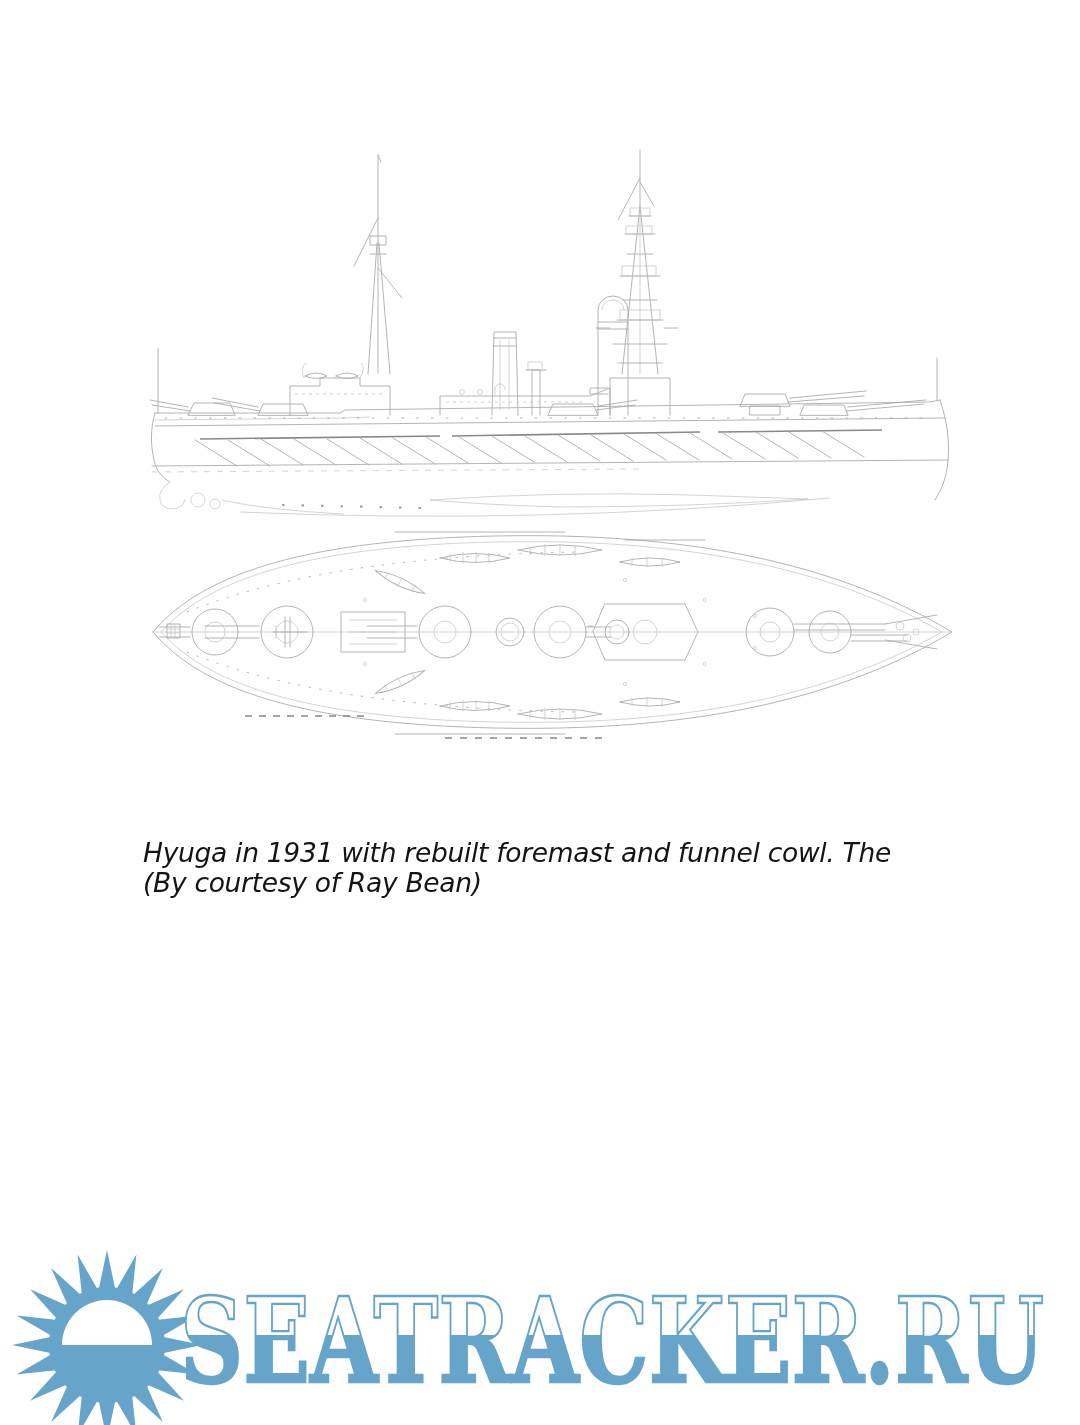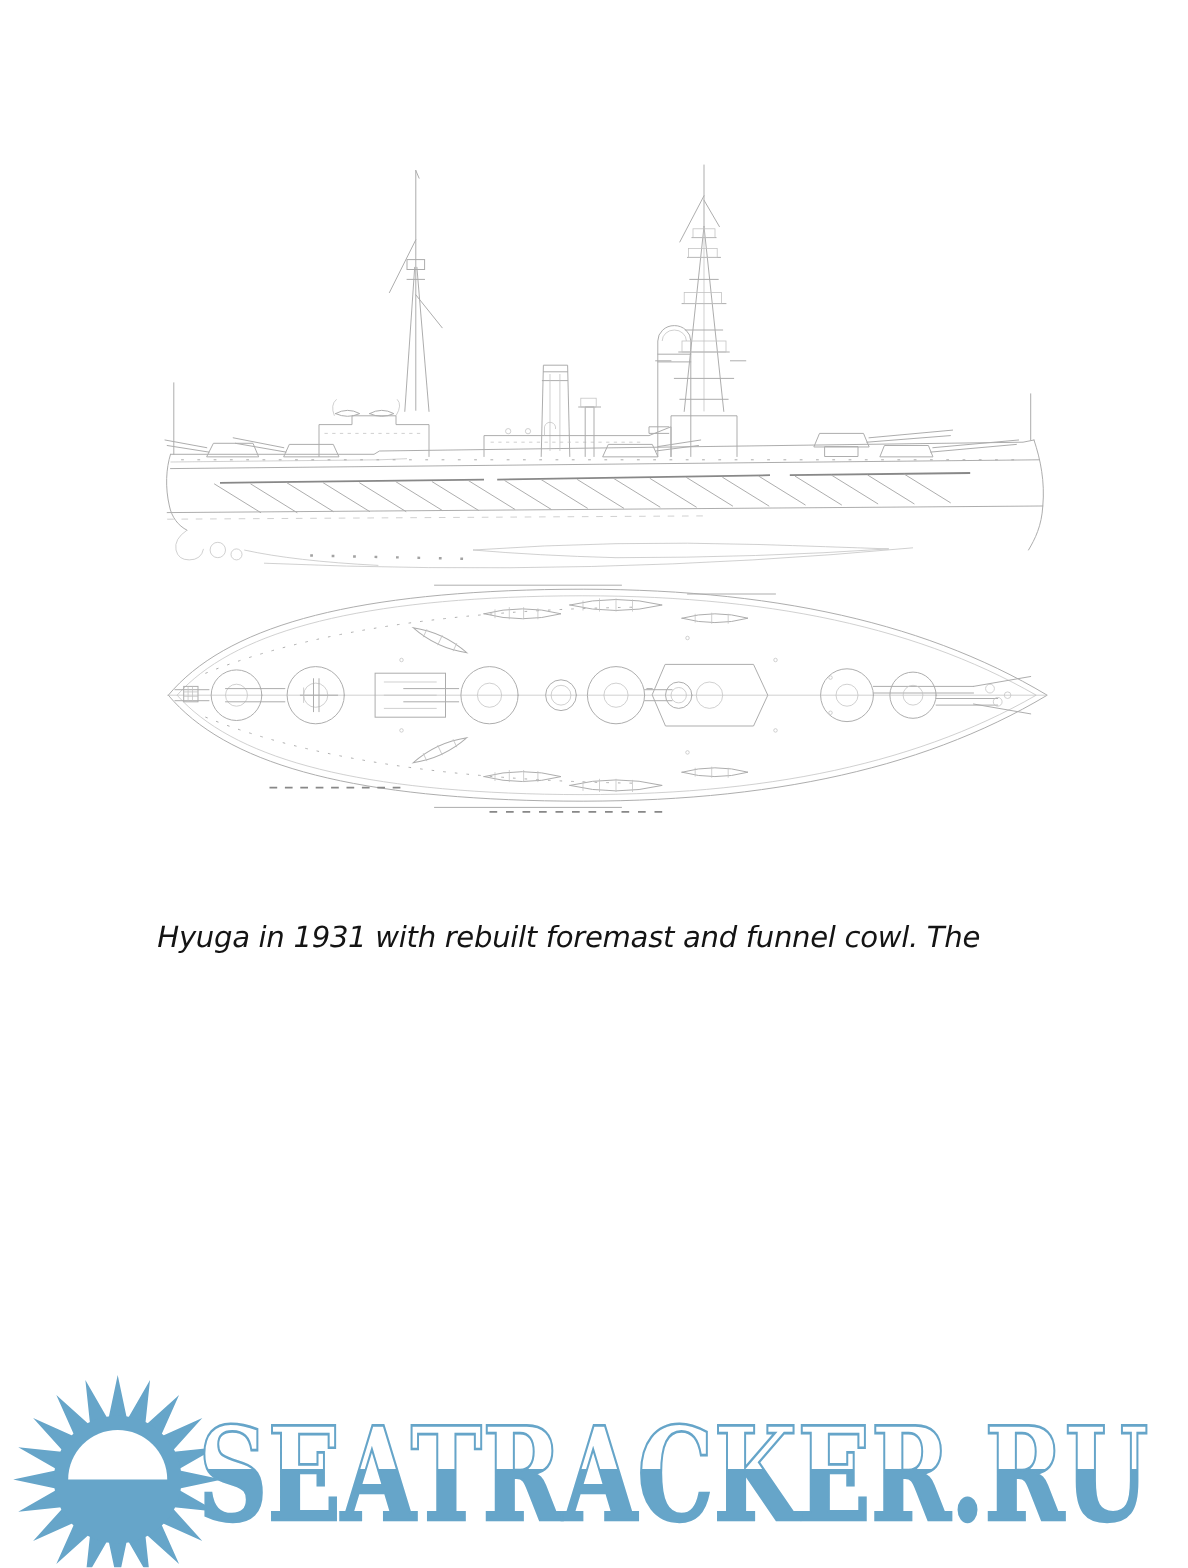--- a/index.html
+++ b/index.html
@@ -271,20 +271,21 @@
         <circle class="lt" cx="560" cy="80" r="1.6"></circle>
           <circle class="lt" cx="560" cy="144" r="1.6"></circle>
         <circle class="lt" cx="610" cy="96" r="1.6"></circle>
           <circle class="lt" cx="610" cy="128" r="1.6"></circle>
       </g>
     </g>
   </svg>
 
   <div class="caption">
     <span>Hyuga in 1931 with rebuilt foremast and funnel cowl. The</span>
+    <span>(By courtesy of Ray Bean)</span>
   </div>
 
   <svg class="sun-icon" viewBox="-105 -105 210 210">
     <polygon style="fill:var(--brand,#66a5c9)" points="95,0 54.3,8.6 90.4,29.4 49,25 76.9,55.8 38.9,38.9 55.8,76.9 25,49 29.4,90.4 8.6,54.3 0,95 -8.6,54.3 -29.4,90.4 -25,49 -55.8,76.9 -38.9,38.9 -76.9,55.8 -49,25 -90.4,29.4 -54.3,8.6 -95,0 -54.3,-8.6 -90.4,-29.4 -49,-25 -76.9,-55.8 -38.9,-38.9 -55.8,-76.9 -25,-49 -29.4,-90.4 -8.6,-54.3 0,-95 8.6,-54.3 29.4,-90.4 25,-49 55.8,-76.9 38.9,-38.9 76.9,-55.8 49,-25 90.4,-29.4 54.3,-8.6"></polygon>
     <circle cx="0" cy="0" r="58" style="fill:var(--brand,#66a5c9)"></circle>
     <path d="M -45 0 A 45 45 0 0 1 45 0 L -45 0 Z" fill="#ffffff"></path>
   </svg>
 
   <svg class="brand-svg" viewBox="0 0 886 140">
     <defs>

